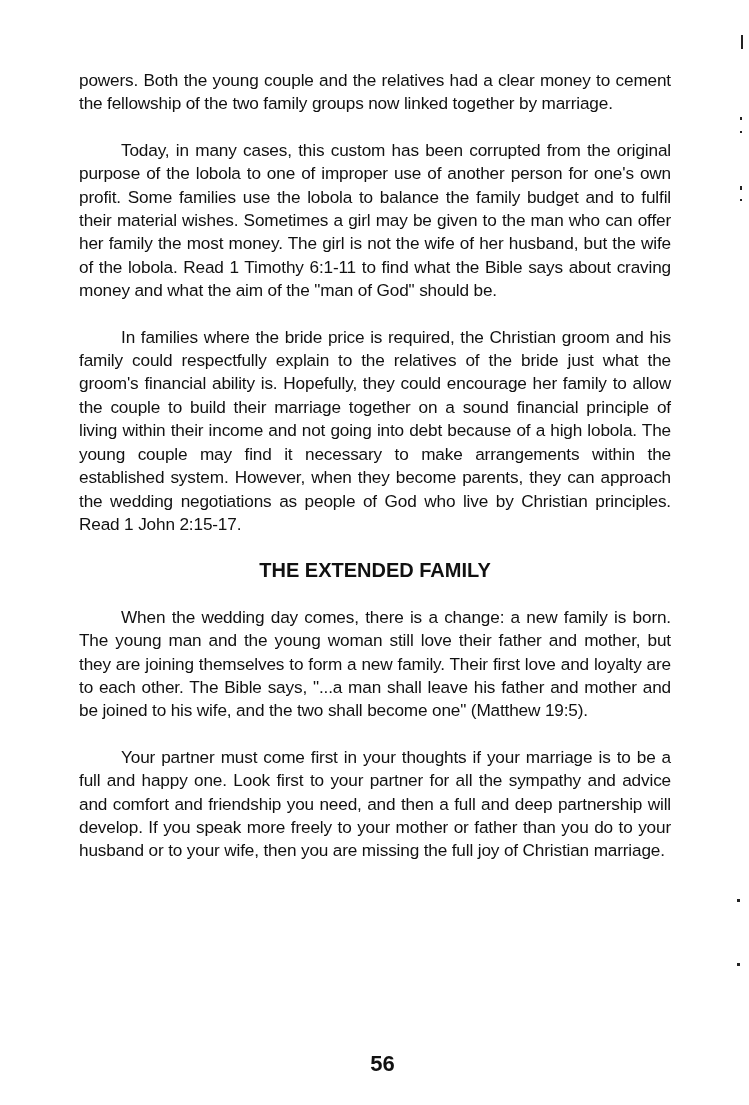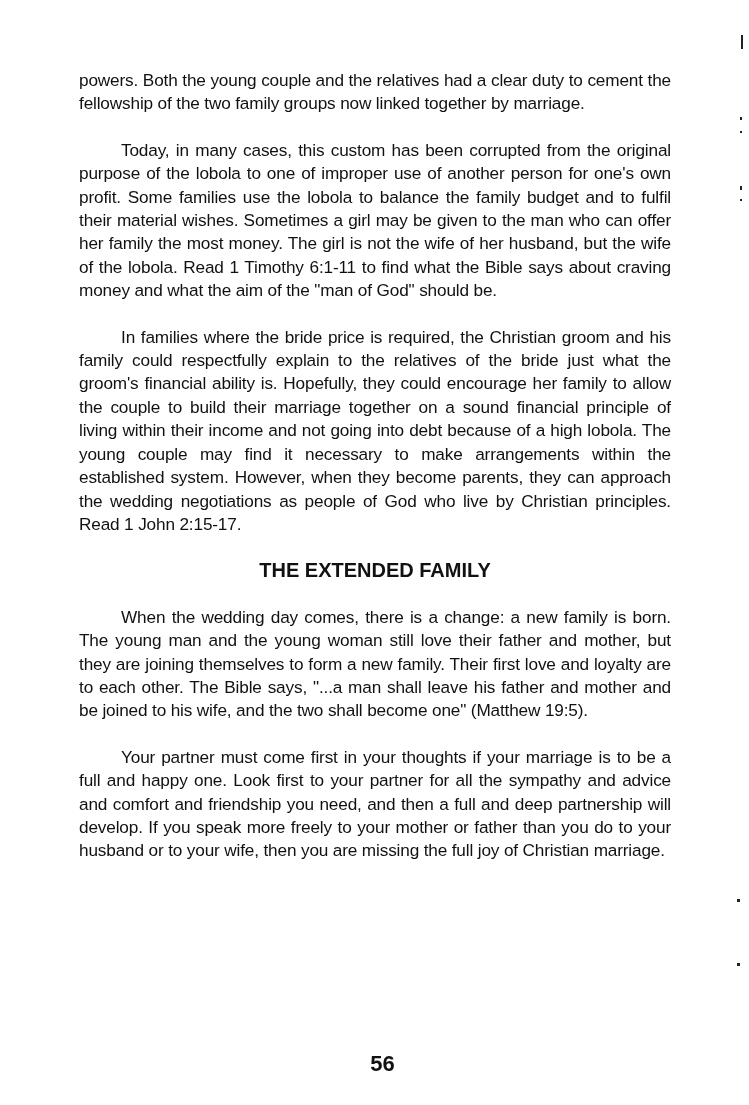--- a/index.html
+++ b/index.html
@@ -21,21 +21,21 @@
     .page-number {
       position: absolute; left: 0; width: 749px; top: 1051px;
       text-align: center; font-weight: bold; font-size: 22px; margin-left: 8px;
     }
     .mark { position: absolute; background: #222; }
   </style>
 </head>
 <body>
 
 <div class="page-body">
-  <p class="para noindent">powers.  Both the young couple and the relatives had a clear duty to cement the fellowship of the two family groups now linked together by marriage.</p>
+  <p class="para noindent">powers.  Both the young couple and the relatives had a clear money to cement the fellowship of the two family groups now linked together by marriage.</p>
   <p class="para">Today, in many cases, this custom has been corrupted from the original purpose of the lobola to one of improper use of another person for one's own profit.  Some families use the lobola to balance the family budget  and to fulfil their material wishes.  Sometimes a girl may be given to the man who can offer her family the most money.  The girl is not the wife of her husband, but the wife of the lobola.  Read 1 Timothy 6:1-11 to find what the Bible says about craving money and what the aim of the "man of God" should be.</p>
   <p class="para">In families where the bride price is required, the Christian groom and his family could respectfully explain to the relatives of the bride just what the groom's financial ability is.  Hopefully, they could encourage her family to allow the couple to build their marriage together on a sound financial principle of living within their income and not going into debt because of a high lobola.  The young couple may find it necessary to make arrangements within the established system. However, when they become parents, they can approach the wedding negotiations as people of God who live by Christian principles.  Read 1 John 2:15-17.</p>
   <h2 class="heading">THE EXTENDED FAMILY</h2>
   <p class="para">When the wedding day comes, there is a change:  a new family is born.  The young man and the young woman still love their father and mother, but they are joining themselves to form a new family.  Their first love and loyalty are to each other.  The Bible says, "...a man shall leave his father and mother and be joined to his wife, and the two shall become one" (Matthew 19:5).</p>
   <p class="para">Your partner must come first in your thoughts if your marriage is to be a full and happy one.  Look first to your partner for all the sympathy and advice and comfort and friendship you need, and then a full and deep partnership will develop.  If you speak more freely to your mother or father than you do to your husband or to your wife, then you are missing the full joy of Christian marriage.</p>
 </div>
 
 <div class="page-number">56</div>
 
 <div class="mark" style="left:741px;top:35px;width:2px;height:14px;"></div>

